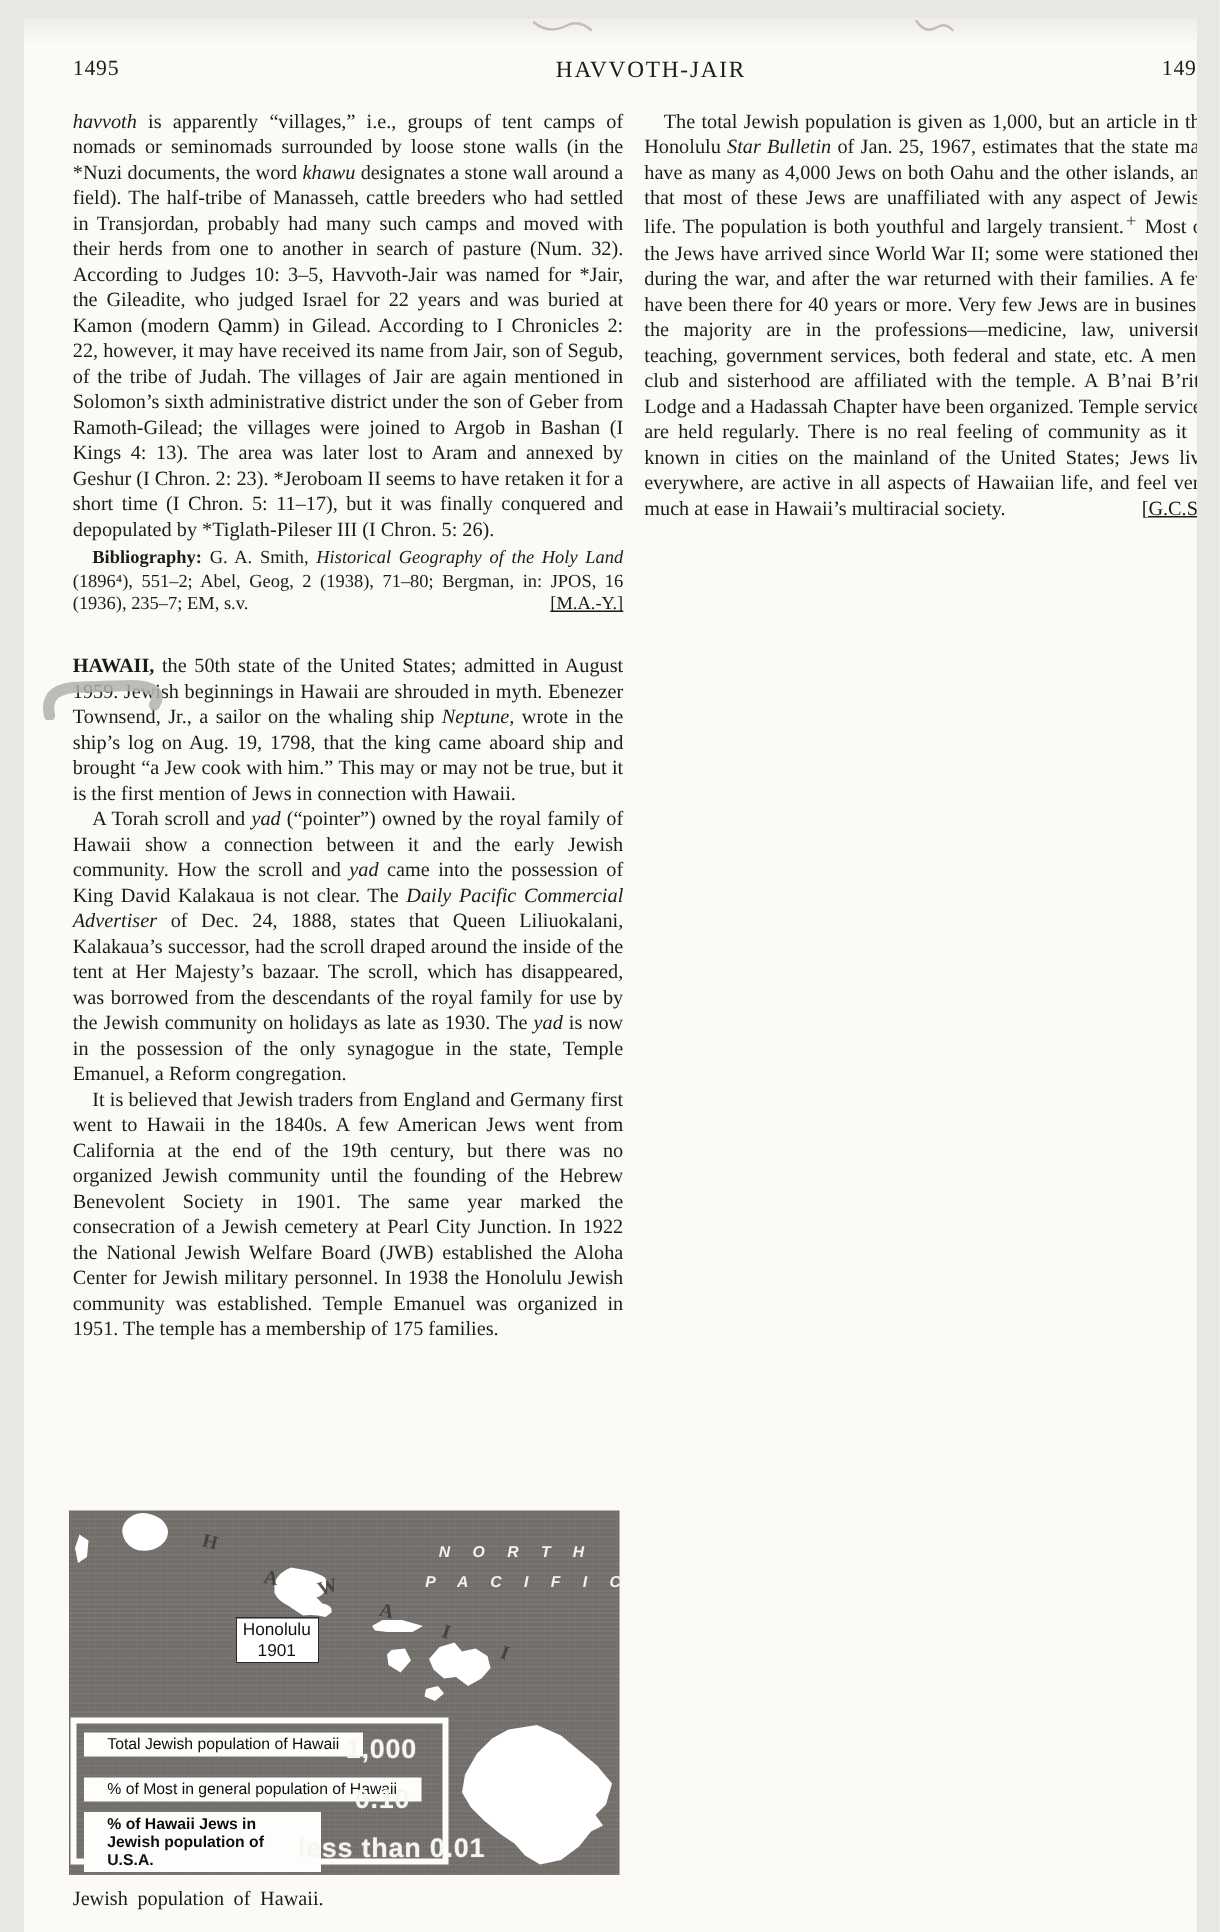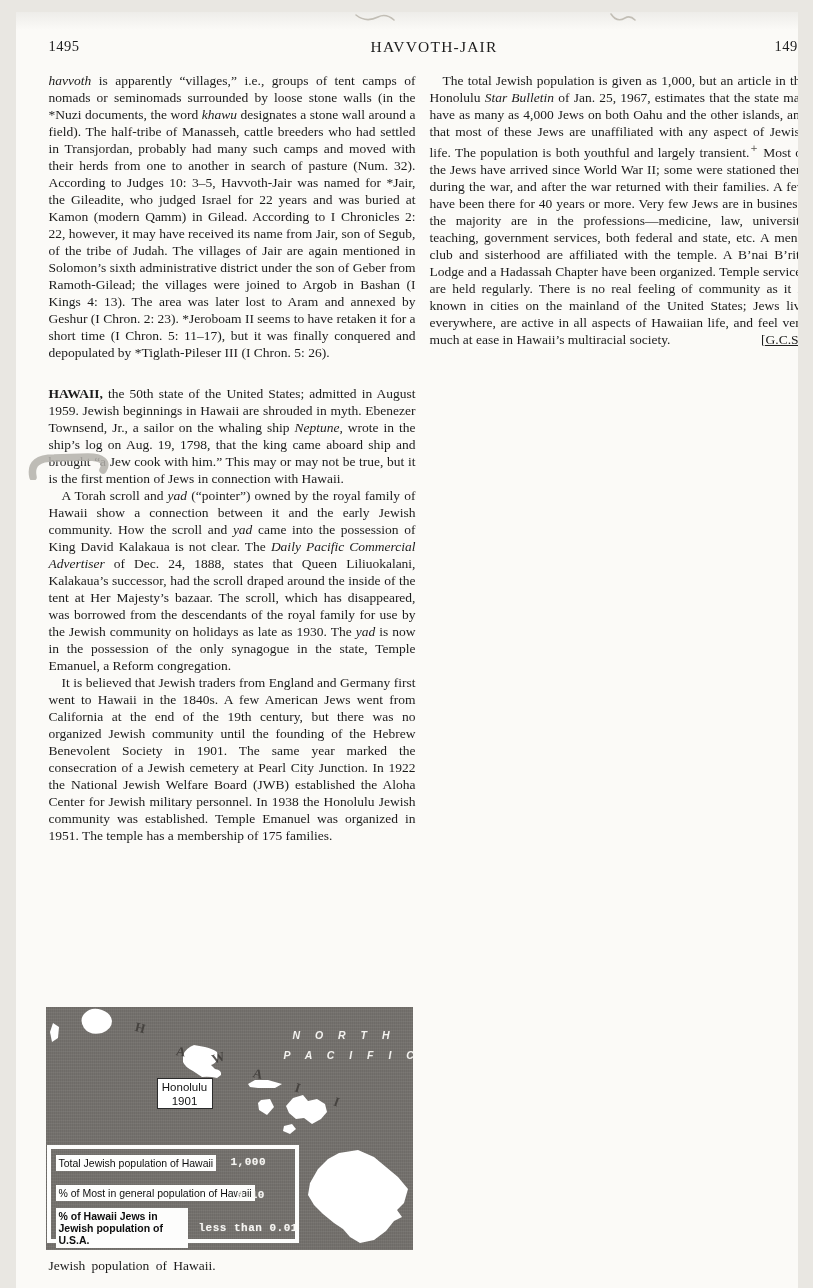--- a/index.html
+++ b/index.html
@@ -58,26 +58,26 @@
     font-family:"Liberation Sans",sans-serif;font-size:11.5px;line-height:14px;
     text-align:center;color:#111;padding-top:1px;box-sizing:border-box;
   }
   .legend{
     position:absolute;left:1px;top:138px;width:252px;height:98px;
     border:4px solid #fdfdfc;box-sizing:border-box;
   }
   .lg-label{
     position:absolute;background:#fdfdfc;color:#0d0d0d;
     font-family:"Liberation Sans",sans-serif;font-size:10.5px;line-height:12px;
-    padding:2px 3px;white-space:nowrap;
+    padding:2px 16px;white-space:nowrap;
   }
   .lg-label.two-line{white-space:normal;width:126px;font-weight:bold;}
   .lg-value{
-    position:absolute;color:#f6f5f2;font-family:Liberation Mono, monospace;
-    font-weight:bold;font-size:11px;letter-spacing:.5px;white-space:nowrap;
+    position:absolute;color:#f6f5f2;font-family:Liberation Sans, sans-serif;
+    font-weight:bold;font-size:18px;letter-spacing:.5px;white-space:nowrap;
     text-shadow:0 0 1px rgba(255,255,255,.4);
   }
   .map-caption{position:absolute;left:33px;top:1246px;font-size:13.5px;word-spacing:3px;}
   .bottom-strip{
     position:absolute;left:0;top:1281px;width:372px;height:7px;
     background:linear-gradient(90deg,#8d8d8c 0%,#8d8d8c 58%,#b9b8b6 76%,#e8e7e4 100%);
   }
 </style>
 </head>
 <body>
@@ -91,20 +91,21 @@
   </svg>
 
   <div class="hdr">
     <span class="pg-num left">1495</span>
     <span class="hdr-title">HAVVOTH-JAIR</span>
     <span class="pg-num right">1496</span>
   </div>
 
   <div class="col col-left">
     <p><span class="it">havvoth</span><span> is apparently “villages,” i.e., groups of tent camps of nomads or seminomads surrounded by loose stone walls (in the *Nuzi documents, the word </span><span class="it">khawu</span><span> designates a stone wall around a field). The half-tribe of Manasseh, cattle breeders who had settled in Transjordan, probably had many such camps and moved with their herds from one to another in search of pasture (Num. 32). According to Judges 10: 3–5, Havvoth-Jair was named for *Jair, the Gileadite, who judged Israel for 22 years and was buried at Kamon (modern Qamm) in Gilead. According to I Chronicles 2: 22, however, it may have received its name from Jair, son of Segub, of the tribe of Judah. The villages of Jair are again mentioned in Solomon’s sixth administrative district under the son of Geber from Ramoth-Gilead; the villages were joined to Argob in Bashan (I Kings 4: 13). The area was later lost to Aram and annexed by Geshur (I Chron. 2: 23). *Jeroboam II seems to have retaken it for a short time (I Chron. 5: 11–17), but it was finally conquered and depopulated by *Tiglath-Pileser III (I Chron. 5: 26).</span></p>
+    <p class="bib"><span class="bd">Bibliography:</span><span> G. A. Smith, </span><span class="it">Historical Geography of the Holy Land</span><span> (1896⁴), 551–2; Abel, Geog, 2 (1938), 71–80; Bergman, in: JPOS, 16 (1936), 235–7; EM, s.v.</span><span class="sig">[M.A.-Y.]</span></p>
     <p class="entry-gap"><span class="bd">HAWAII,</span><span> the 50th state of the United States; admitted in August 1959. Jewish beginnings in Hawaii are shrouded in myth. Ebenezer Townsend, Jr., a sailor on the whaling ship </span><span class="it">Neptune,</span><span> wrote in the ship’s log on Aug. 19, 1798, that the king came aboard ship and brought “a Jew cook with him.” This may or may not be true, but it is the first mention of Jews in connection with Hawaii.</span></p>
     <p class="ind"><span>A Torah scroll and </span><span class="it">yad</span><span> (“pointer”) owned by the royal family of Hawaii show a connection between it and the early Jewish community. How the scroll and </span><span class="it">yad</span><span> came into the possession of King David Kalakaua is not clear. The </span><span class="it">Daily Pacific Commercial Advertiser</span><span> of Dec. 24, 1888, states that Queen Liliuokalani, Kalakaua’s successor, had the scroll draped around the inside of the tent at Her Majesty’s bazaar. The scroll, which has disappeared, was borrowed from the descendants of the royal family for use by the Jewish community on holidays as late as 1930. The </span><span class="it">yad</span><span> is now in the possession of the only synagogue in the state, Temple Emanuel, a Reform congregation.</span></p>
     <p class="ind"><span>It is believed that Jewish traders from England and Germany first went to Hawaii in the 1840s. A few American Jews went from California at the end of the 19th century, but there was no organized Jewish community until the founding of the Hebrew Benevolent Society in 1901. The same year marked the consecration of a Jewish cemetery at Pearl City Junction. In 1922 the National Jewish Welfare Board (JWB) established the Aloha Center for Jewish military personnel. In 1938 the Honolulu Jewish community was established. Temple Emanuel was organized in 1951. The temple has a membership of 175 families.</span></p>
   </div>
 
   <svg class="artifact" style="left:0;top:438px;" width="100" height="30" viewBox="0 0 100 30">
     <path d="M17,27 C14,13 23,8 38,8 L72,7 C86,7 92,12 87,20" fill="none" stroke="#b3b0aa" stroke-width="7.5" stroke-linecap="round" opacity="0.85"></path>
   </svg>
 
   <div class="col col-right">

